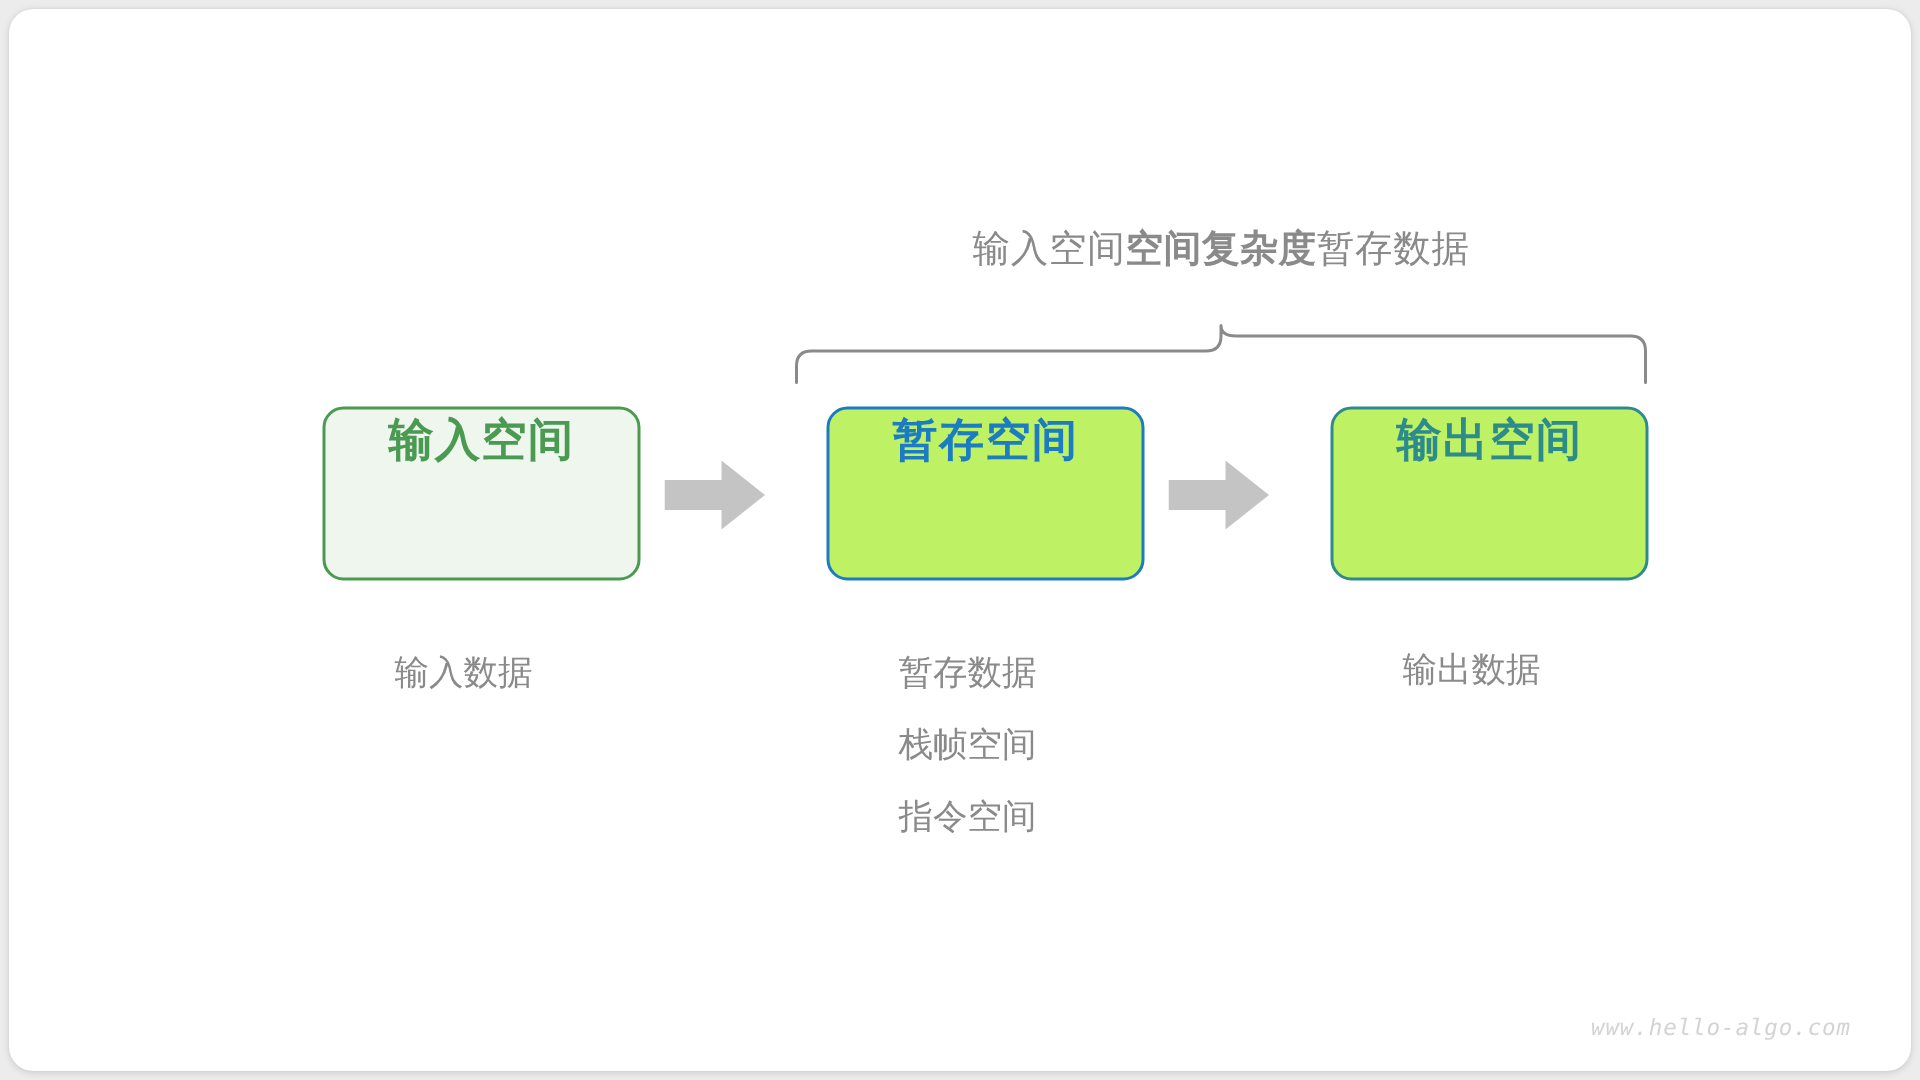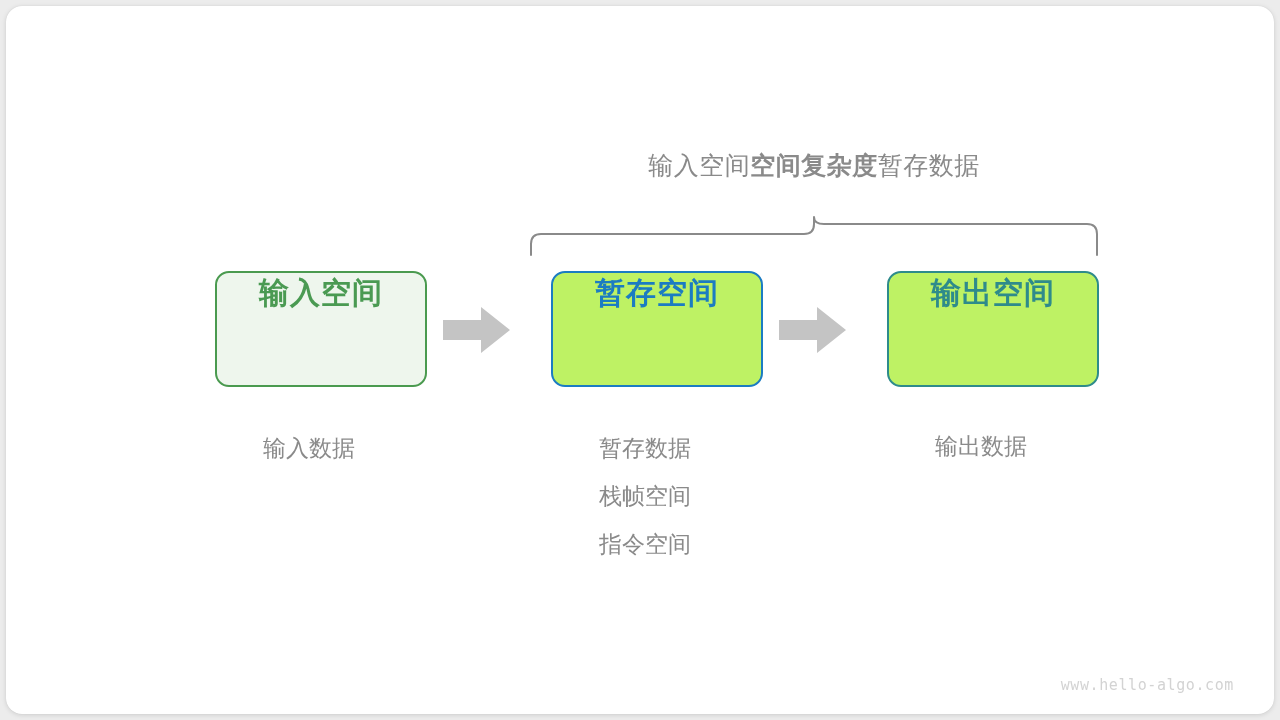--- a/index.html
+++ b/index.html
@@ -98,20 +98,21 @@
 
   
   .watermark {
     position: absolute;
     right: 40px;
     bottom: 20px;
     font-family: "DejaVu Sans Mono", "Liberation Mono", monospace;
     font-size: 15px;
     color: #d3d3d3;
     letter-spacing: 0.6px;
+    font-style: italic;
   }
 </style>
 </head>
 <body>
 
 <div id="canvas">
   <div class="card">
 
     <div class="caption">
       <span>输入空间</span><span class="strong">空间复杂度</span><span>暂存数据</span>

